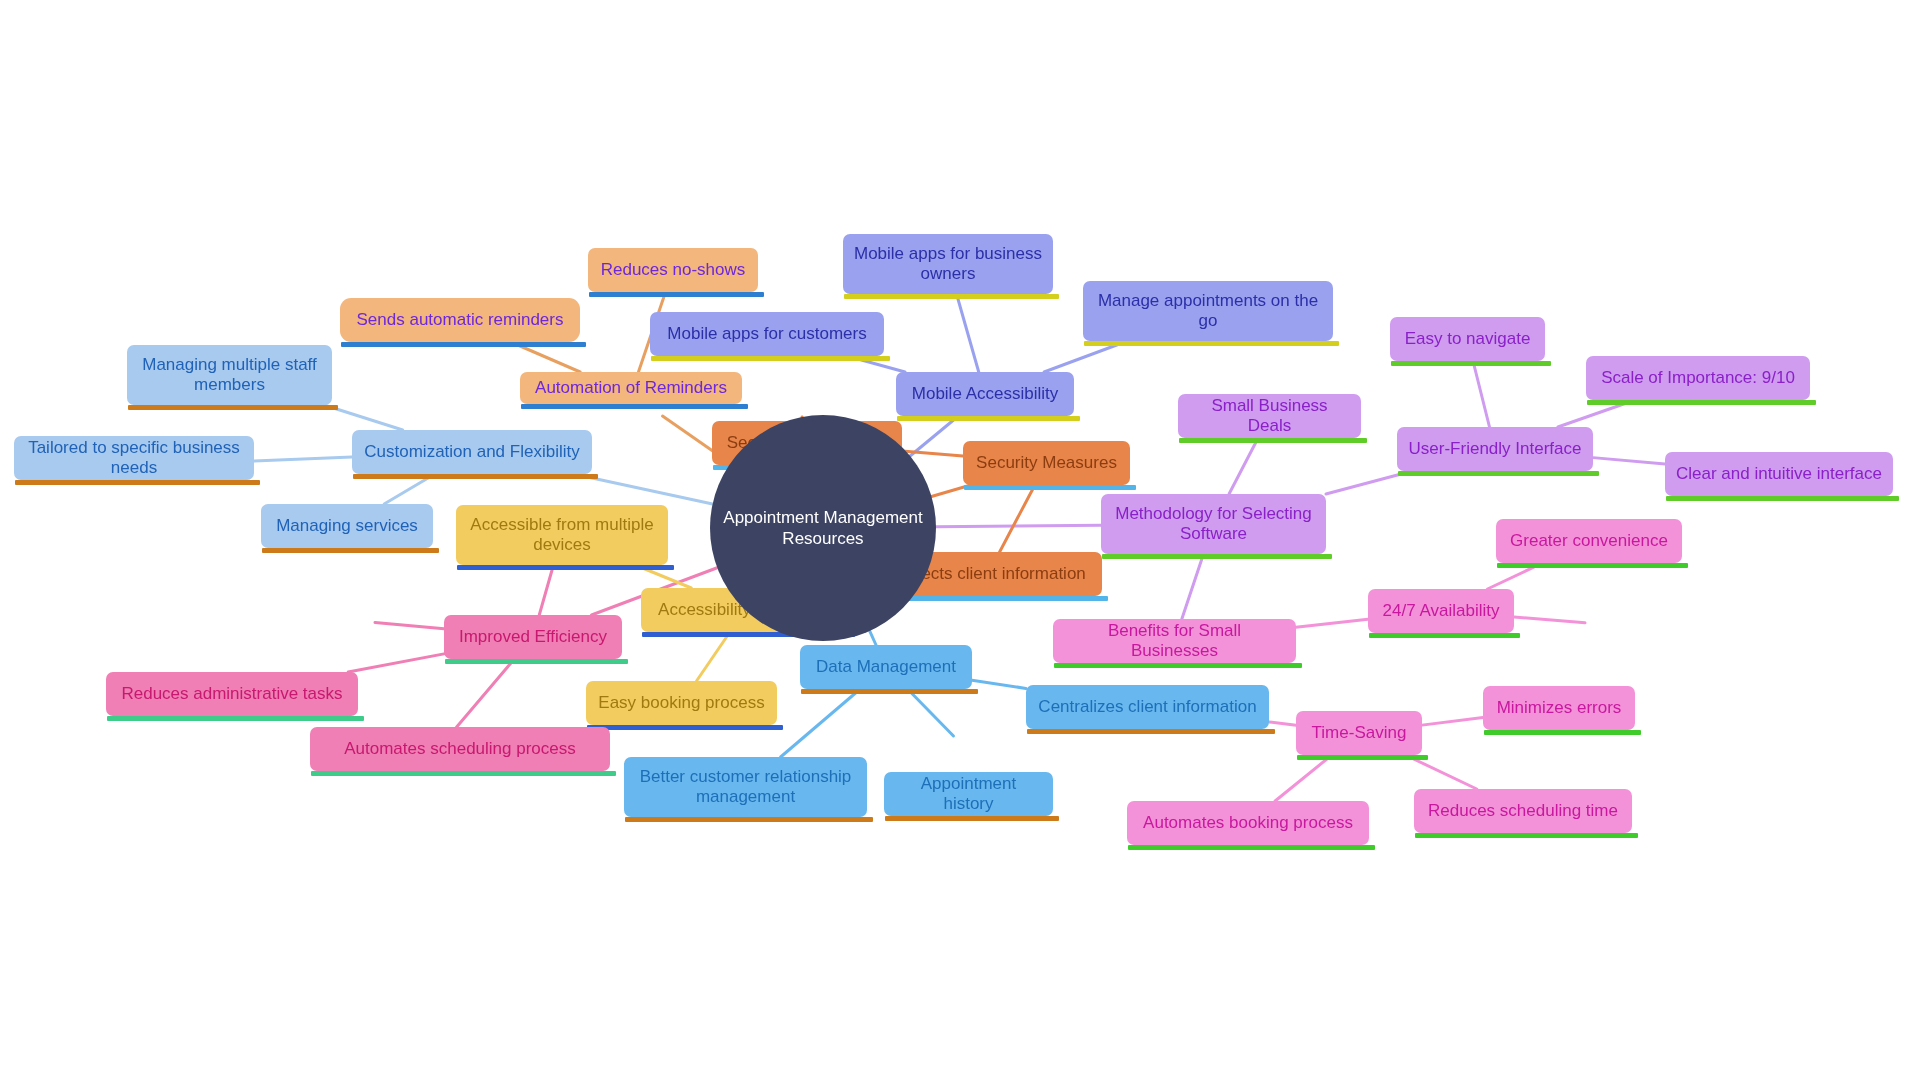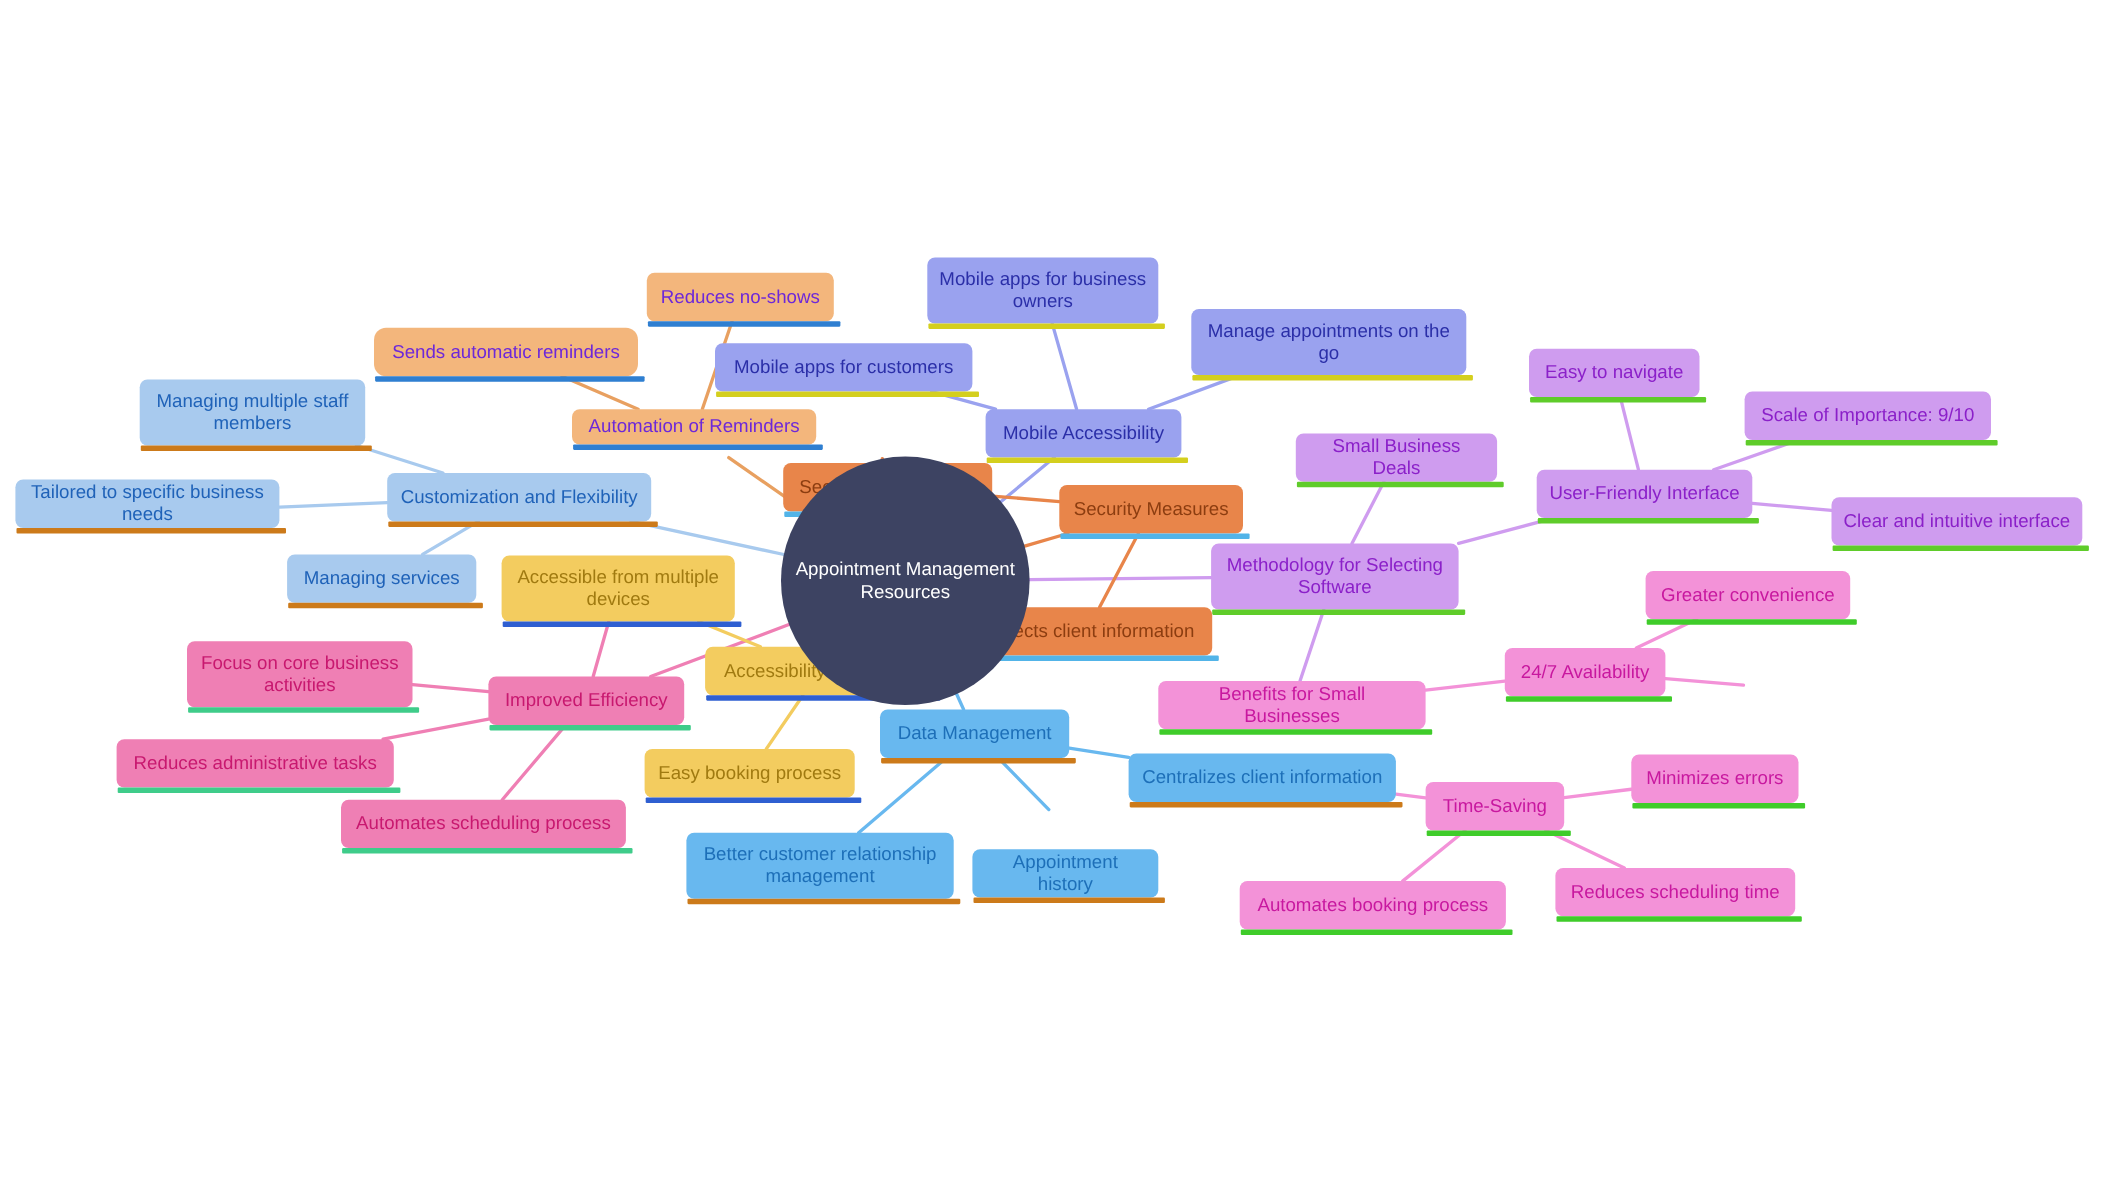--- a/index.html
+++ b/index.html
@@ -196,23 +196,20 @@
     </div>
     <div class="node t-yellow fs16" style="left: 456px; top: 505px; width: 212px; height: 60px; --accent: #2f5fd1;">
       <span class="label">Accessible from multiple devices</span>
     </div>
     <div class="node t-pink-l fs16" style="left: 1496px; top: 519px; width: 186px; height: 44px; --accent: #3fcc2a;">
       <span class="label">Greater convenience</span>
     </div>
     <div class="node t-orange-d fs17" style="left: 874px; top: 552px; width: 228px; height: 44px; --accent: #52b4e8;">
       <span class="label">Protects client information</span>
     </div>
-    <div class="node t-pink fs16" style="left: 170px; top: 583px; width: 205px; height: 60px; --accent: #3fcc8a;">
-      <span class="label">Focus on core business activities</span>
-    </div>
     <div class="node t-pink-l fs16" style="left: 1368px; top: 589px; width: 146px; height: 44px; --accent: #3fcc2a;">
       <span class="label">24/7 Availability</span>
     </div>
     <div class="node t-yellow fs17" style="left: 641px; top: 588px; width: 208px; height: 44px; --accent: #2f5fd1;">
       <span class="label">Accessibility for Clients</span>
     </div>
     <div class="node t-pink-l fs17" style="left: 1053px; top: 619px; width: 243px; height: 44px; --accent: #3fcc2a;">
       <span class="label">Benefits for Small Businesses</span>
     </div>
     <div class="node t-pink fs17" style="left: 444px; top: 615px; width: 178px; height: 44px; --accent: #3fcc8a;">
@@ -229,21 +226,21 @@
     </div>
     <div class="node t-skyblue fs16" style="left: 1026px; top: 685px; width: 243px; height: 44px; --accent: #cc7a1a;">
       <span class="label">Centralizes client information</span>
     </div>
     <div class="node t-pink-l fs16" style="left: 1483px; top: 686px; width: 152px; height: 44px; --accent: #3fcc2a;">
       <span class="label">Minimizes errors</span>
     </div>
     <div class="node t-pink-l fs17" style="left: 1296px; top: 711px; width: 126px; height: 44px; --accent: #3fcc2a;">
       <span class="label">Time-Saving</span>
     </div>
-    <div class="node t-pink fs16" style="left: 310px; top: 727px; width: 259px; height: 44px; --accent: #3fcc8a;">
+    <div class="node t-pink fs16" style="left: 310px; top: 727px; width: 300px; height: 44px; --accent: #3fcc8a;">
       <span class="label">Automates scheduling process</span>
     </div>
     <div class="node t-skyblue fs16" style="left: 884px; top: 772px; width: 169px; height: 44px; --accent: #cc7a1a;">
       <span class="label">Appointment history</span>
     </div>
     <div class="node t-pink-l fs16" style="left: 1414px; top: 789px; width: 218px; height: 44px; --accent: #3fcc2a;">
       <span class="label">Reduces scheduling time</span>
     </div>
     <div class="node t-skyblue fs16" style="left: 624px; top: 757px; width: 243px; height: 60px; --accent: #cc7a1a;">
       <span class="label">Better customer relationship management</span>

